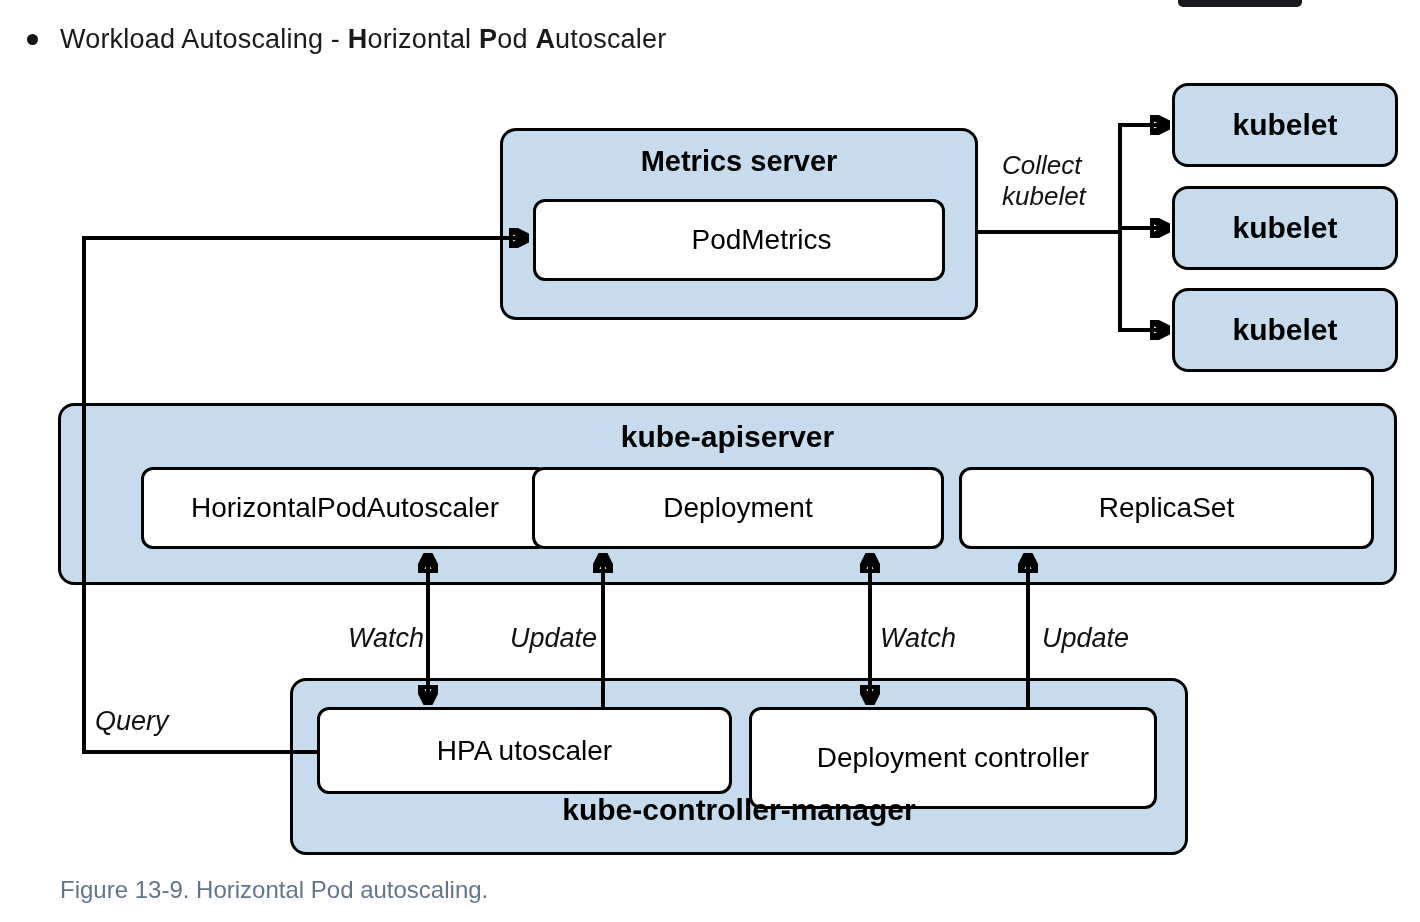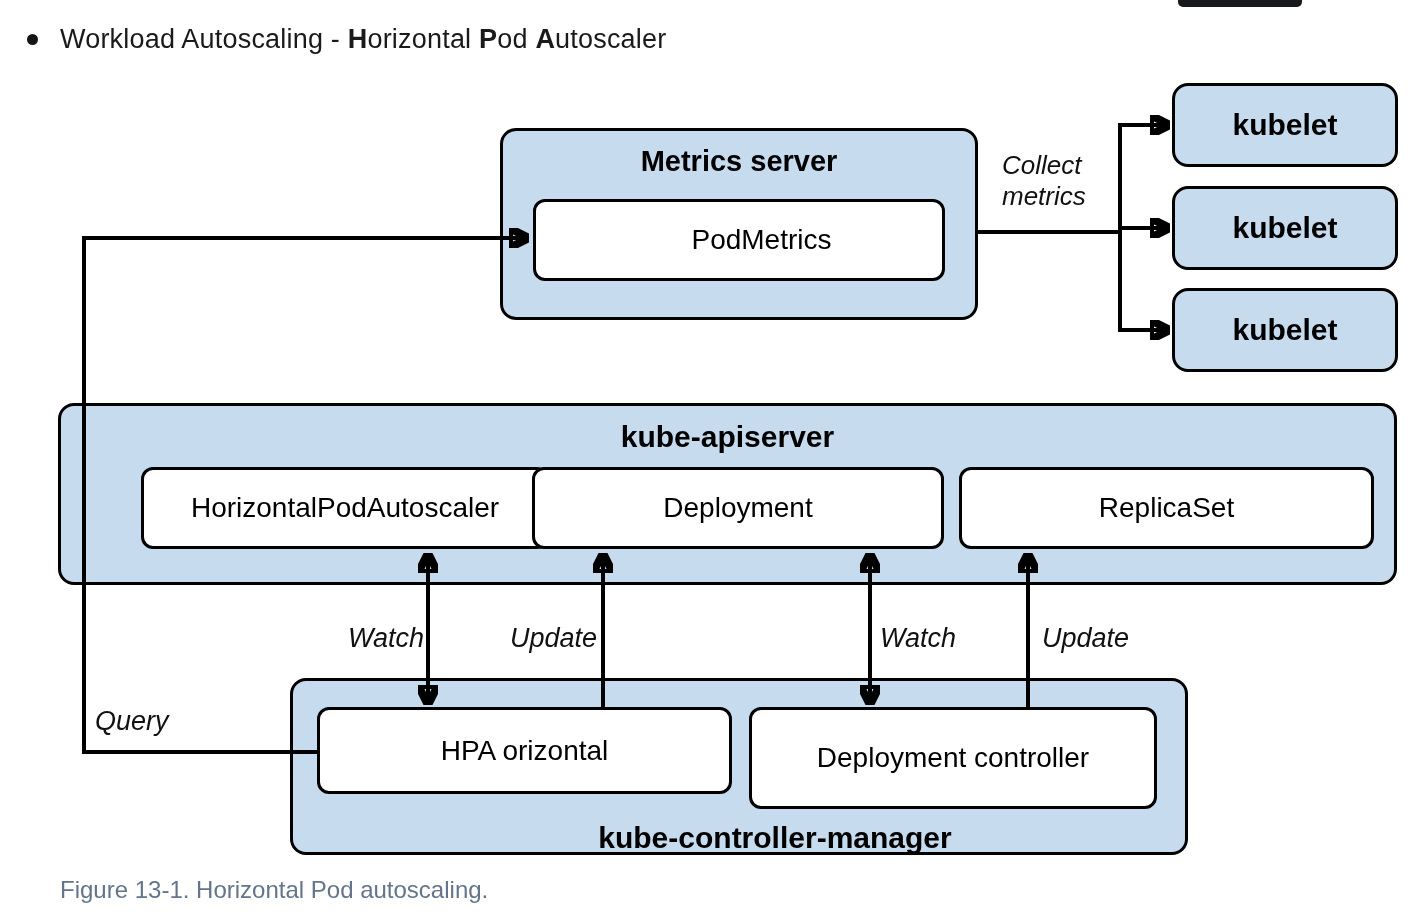--- a/index.html
+++ b/index.html
@@ -78,26 +78,26 @@
   <div class="kubelet" style="top:288px;">kubelet</div>
 
   <div class="node" style="left:58px; top:403px; width:1339px; height:182px;padding-left:32px;">
     <div class="node-title" style="top:14px;">kube-apiserver</div>
     <div class="leaf" style="left:49px; top:61px; width:408px; height:82px;margin-left:31px;">HorizontalPodAutoscaler</div>
     <div class="leaf" style="left:471px; top:61px; width:412px; height:82px;">Deployment</div>
     <div class="leaf" style="left:898px; top:61px; width:415px; height:82px;">ReplicaSet</div>
   </div>
 
   <div class="node" style="left:290px; top:678px; width:898px; height:177px;">
-    <div class="leaf" style="left:24px; top:26px; width:415px; height:87px;">HPA orizontal</div>
+    <div class="leaf" style="left:24px; top:26px; width:415px; height:87px;">HPA utoscaler</div>
     <div class="leaf" style="left:456px; top:26px; width:408px; height:102px;">Deployment controller</div>
-    <div class="node-title" style="top:140px;margin-left:36px;">kube-controller-manager</div>
+    <div class="node-title" style="top:112px;">kube-controller-manager</div>
   </div>
 
-  <div class="edge-label" style="left:1002px; top:150px; width:112px; font-size:26px;">Collect metrics</div>
+  <div class="edge-label" style="left:1002px; top:150px; width:112px; font-size:26px;">Collect kubelet</div>
   <div class="edge-label right-align" style="left:324px; top:622px; width:100px;">Watch</div>
   <div class="edge-label right-align" style="left:497px; top:622px; width:100px;">Update</div>
   <div class="edge-label" style="left:880px; top:622px; width:100px;">Watch</div>
   <div class="edge-label" style="left:1042px; top:622px; width:110px;">Update</div>
   <div class="edge-label" style="left:95px; top:705px; width:100px;">Query</div>
 
   <svg class="wires" width="1420" height="922" viewBox="0 0 1420 922">
     <defs>
       <marker id="ah" viewBox="0 0 10 10" refX="8.5" refY="5" markerWidth="5" markerHeight="5" orient="auto-start-reverse">
         <path d="M0 0 L10 5 L0 10 Z" fill="#000" stroke="none"></path>
@@ -114,15 +114,15 @@
 
     <path d="M428 556 L428 702" marker-start="url(#ah)" marker-end="url(#ah)"></path>
 
     <path d="M603 708 L603 556" marker-end="url(#ah)"></path>
 
     <path d="M870 556 L870 702" marker-start="url(#ah)" marker-end="url(#ah)"></path>
 
     <path d="M1028 708 L1028 556" marker-end="url(#ah)"></path>
   </svg>
 
-  <div class="caption">Figure 13-1. Horizontal Pod autoscaling.</div>
+  <div class="caption">Figure 13-9. Horizontal Pod autoscaling.</div>
 
 </div>
 
 </body></html>

